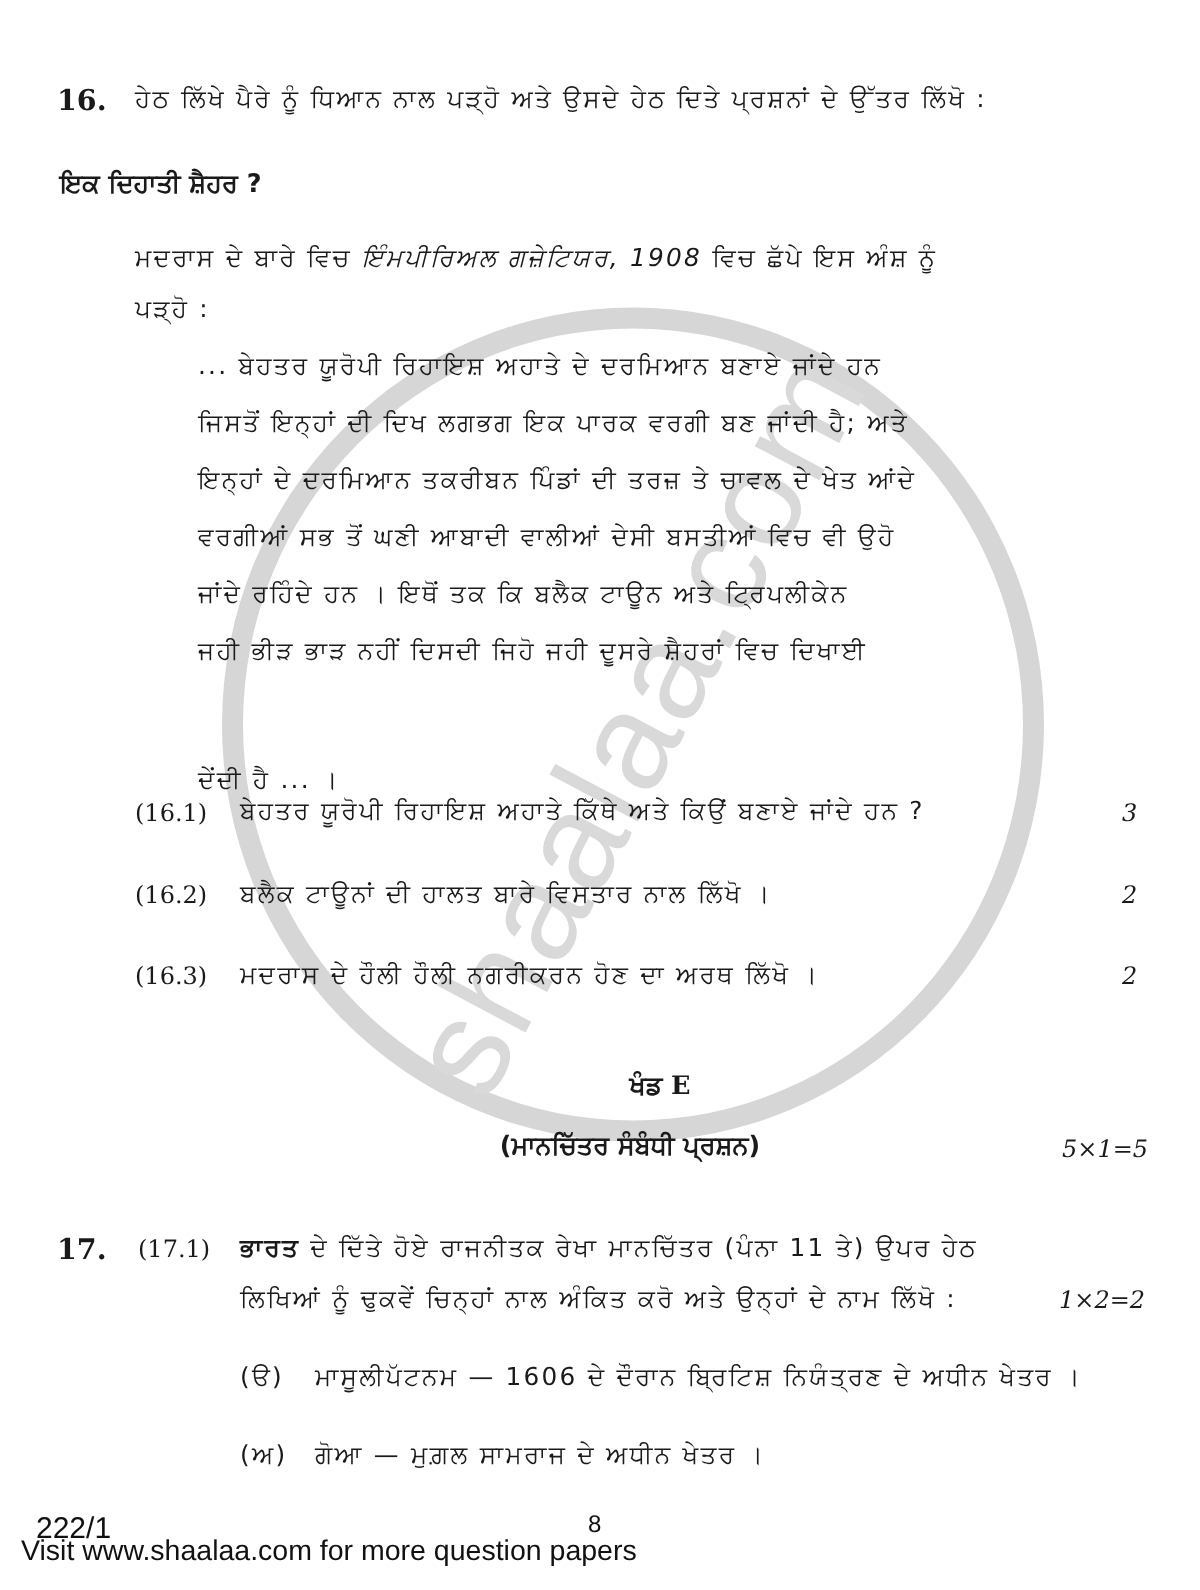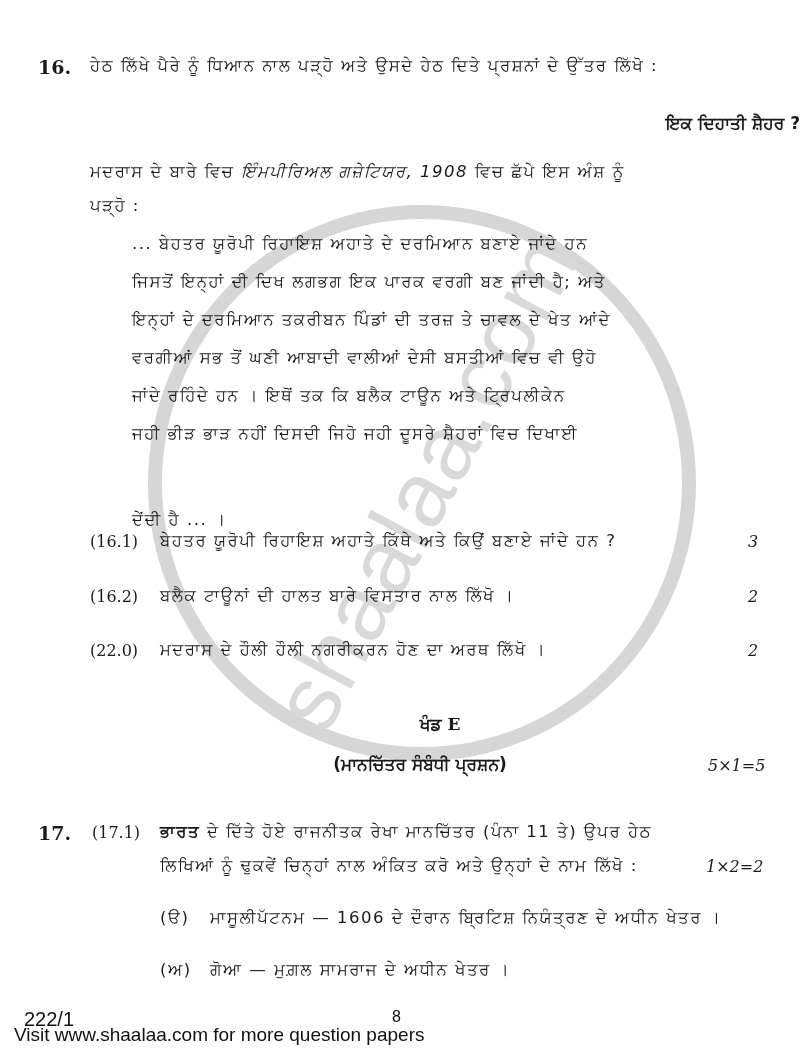--- a/index.html
+++ b/index.html
@@ -80,21 +80,21 @@
   </style>
 </head>
 <body>
 
 <div class="wm-circle"></div>
 <div class="wm-text">shaalaa.com</div>
 
 <div class="abs qnum" style="left:38px; top:56px;">16.</div>
 <div class="abs pa" style="left:90px; top:56px;">ਹੇਠ ਲਿੱਖੇ ਪੈਰੇ ਨੂੰ ਧਿਆਨ ਨਾਲ ਪੜ੍ਹੋ ਅਤੇ ਉਸਦੇ ਹੇਠ ਦਿਤੇ ਪ੍ਰਸ਼ਨਾਂ ਦੇ ਉੱਤਰ ਲਿੱਖੋ :</div>
 
-<div class="abs heading" style="left:0; width:800px; text-align:right; top:113px; padding-left:40px; box-sizing:border-box;">ਇਕ ਦਿਹਾਤੀ ਸ਼ੈਹਰ ?</div>
+<div class="abs heading" style="left:0; width:800px; text-align:left; top:113px; padding-left:40px; box-sizing:border-box;">ਇਕ ਦਿਹਾਤੀ ਸ਼ੈਹਰ ?</div>
 
 <div class="abs pa" style="left:90px; top:162px;">
   <span>ਮਦਰਾਸ ਦੇ ਬਾਰੇ ਵਿਚ</span>
   <span class="italic">ਇੰਮਪੀਰਿਅਲ ਗਜ਼ੇਟਿਯਰ, 1908</span>
   <span>ਵਿਚ ਛੱਪੇ ਇਸ ਅੰਸ਼ ਨੂੰ</span>
 </div>
 <div class="abs pa" style="left:90px; top:196px;">ਪੜ੍ਹੋ :</div>
 
 <div class="abs" style="left:132px; top:234px;">
   <div class="pa" style="height:38px;">... ਬੇਹਤਰ ਯੂਰੋਪੀ ਰਿਹਾਇਸ਼ ਅਹਾਤੇ ਦੇ ਦਰਮਿਆਨ ਬਣਾਏ ਜਾਂਦੇ ਹਨ</div>
@@ -107,21 +107,21 @@
 </div>
 
 <div class="abs subnum" style="left:90px; top:532px;">(16.1)</div>
 <div class="abs pa" style="left:160px; top:531px;">ਬੇਹਤਰ ਯੂਰੋਪੀ ਰਿਹਾਇਸ਼ ਅਹਾਤੇ ਕਿੱਥੇ ਅਤੇ ਕਿਉਂ ਬਣਾਏ ਜਾਂਦੇ ਹਨ ?</div>
 <div class="abs marks" style="left:748px; top:532px;">3</div>
 
 <div class="abs subnum" style="left:90px; top:587px;">(16.2)</div>
 <div class="abs pa" style="left:160px; top:586px;">ਬਲੈਕ ਟਾਊਨਾਂ ਦੀ ਹਾਲਤ ਬਾਰੇ ਵਿਸਤਾਰ ਨਾਲ ਲਿੱਖੋ ।</div>
 <div class="abs marks" style="left:748px; top:587px;">2</div>
 
-<div class="abs subnum" style="left:90px; top:641px;">(22.0)</div>
+<div class="abs subnum" style="left:90px; top:641px;">(16.3)</div>
 <div class="abs pa" style="left:160px; top:640px;">ਮਦਰਾਸ ਦੇ ਹੌਲੀ ਹੌਲੀ ਨਗਰੀਕਰਨ ਹੋਣ ਦਾ ਅਰਥ ਲਿੱਖੋ ।</div>
 <div class="abs marks" style="left:748px; top:641px;">2</div>
 
 <div class="abs heading" style="left:0; width:800px; text-align:center; top:714px; padding-left:40px; box-sizing:border-box;margin-left:20px;">
   <span>ਖੰਡ</span>
   <span class="serif">E</span>
 </div>
 <div class="abs heading" style="left:0; width:800px; text-align:center; top:754px; padding-left:40px; box-sizing:border-box;">(ਮਾਨਚਿੱਤਰ ਸੰਬੰਧੀ ਪ੍ਰਸ਼ਨ)</div>
 <div class="abs marks" style="left:708px; top:756px;">5×1=5</div>
 

